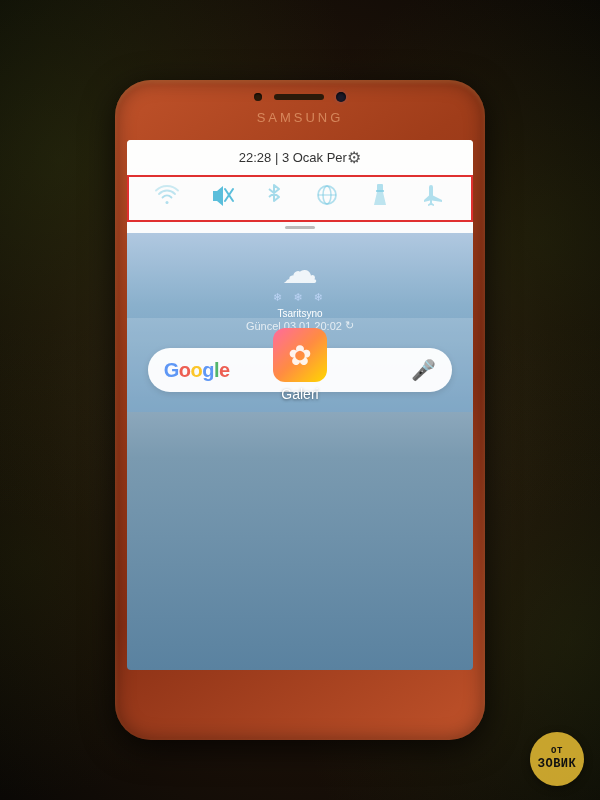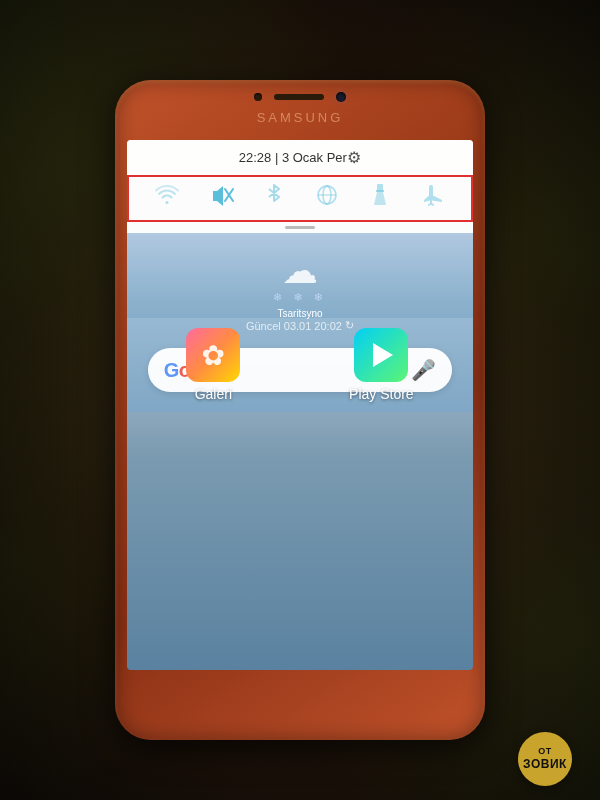--- a/index.html
+++ b/index.html
@@ -310,22 +310,23 @@
       grid-template-rows: 1fr 1fr;
       gap: 2px;
       padding: 4px;
       border-radius: 12px;
     }
 
     
     .watermark {
       position: absolute;
       bottom: 14px;
-      right: 28px;
+      right: 16px;
       z-index: 20;
+      font-family: Liberation Mono, monospace;
     }
     .watermark-badge {
       background: rgba(220,180,50,0.9);
       border-radius: 50%;
       width: 54px;
       height: 54px;
       display: flex;
       flex-direction: column;
       align-items: center;
       justify-content: center;
@@ -443,28 +444,20 @@
           <span class="google-mic">🎤</span>
         </div>
 
         <div class="dock-row">
 
           <div class="dock-item">
             <div class="dock-icon-wrap icon-galeri"></div>
             <span class="dock-label">Galeri</span>
           </div>
 
-          <div class="dock-item">
-            <div class="dock-icon-wrap icon-playstore">
-              <svg width="32" height="32" viewBox="0 0 32 32">
-                <polygon points="8,4 8,28 28,16" class="play-triangle"></polygon>
-              </svg>
-            </div>
-            <span class="dock-label">Play Store</span>
-          </div>
 
 
 
         </div>
       </div>
     </div>
 
   </div>
 </div>
 

